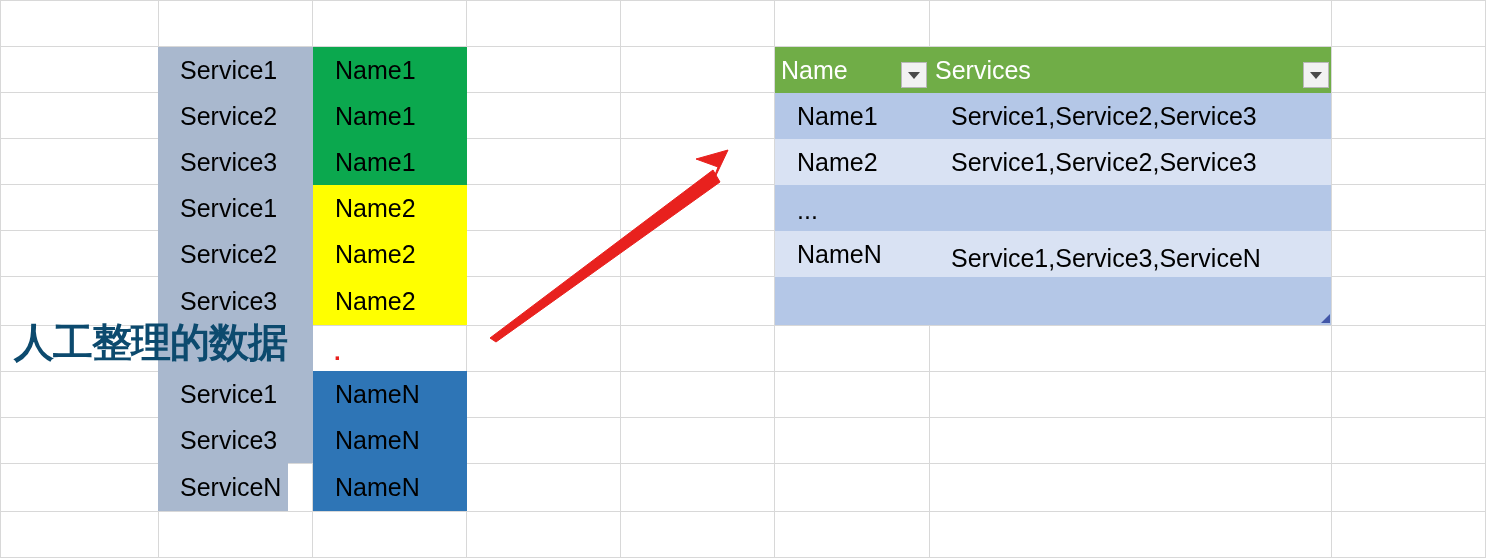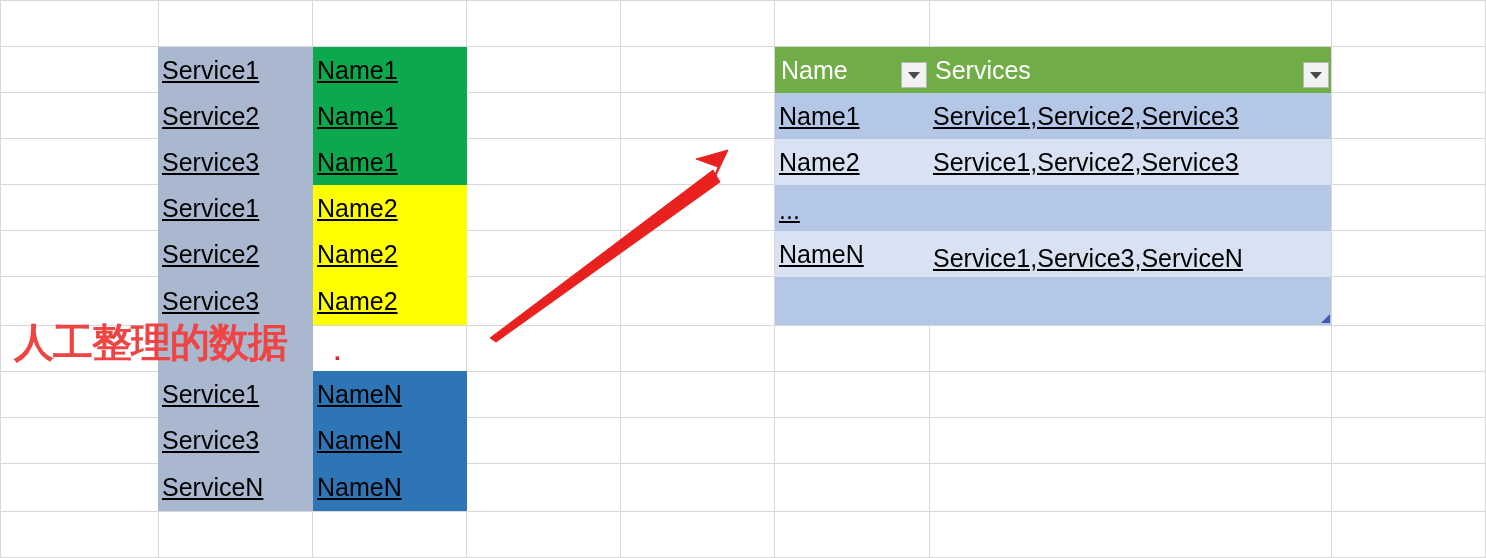--- a/index.html
+++ b/index.html
@@ -47,21 +47,21 @@
     position: absolute;
     box-sizing: border-box;
     display: flex;
     align-items: center;
     font-size: 25px;
     color: #000000;
     line-height: 1;
     white-space: nowrap;
     overflow: hidden;
   }
-  .cell.pad { padding-left: 4px; text-decoration: underline; }
+  .cell.pad { padding-left: 22px; }
 
   
   .fill-gray   { background: #a9b8ce; }
   .fill-green  { background: #0ba84e; }
   .fill-yellow { background: #ffff00; }
   .fill-blue   { background: #2e75b6; }
 
   
   .tbl-header {
     position: absolute;
@@ -99,21 +99,21 @@
   .resize-handle {
     position: absolute;
     width: 0; height: 0;
     border-left: 9px solid transparent;
     border-bottom: 9px solid #4257a8;
   }
 
   
   .annot {
     position: absolute;
-    color: #ef4444;
+    color: #0c4a6e;
     font-weight: bold;
     white-space: nowrap;
     line-height: 1;
   }
   .annot-left  { font-size: 40px; letter-spacing: -1px; }
   .annot-right { font-size: 40px; letter-spacing: 0px; }
   .annot-dot   { font-size: 24px; color: #e8211e; font-weight: bold; }
 
   .arrow-svg {
     position: absolute;
@@ -158,21 +158,21 @@
   <div class="cell pad fill-gray" style="left:158px; top:93px; width:155px; height:46px;">Service2</div>
   <div class="cell pad fill-gray" style="left:158px; top:139px; width:155px; height:46px;">Service3</div>
   <div class="cell pad fill-gray" style="left:158px; top:185px; width:155px; height:46px;">Service1</div>
   <div class="cell pad fill-gray" style="left:158px; top:231px; width:155px; height:46px;">Service2</div>
   <div class="cell pad fill-gray" style="left:158px; top:277px; width:155px; height:48px;">Service3</div>
 
   <div class="cell fill-gray" style="left:158px; top:325px; width:155px; height:46px;"></div>
 
   <div class="cell pad fill-gray" style="left:158px; top:371px; width:155px; height:46px;">Service1</div>
   <div class="cell pad fill-gray" style="left:158px; top:417px; width:155px; height:46px;">Service3</div>
-  <div class="cell pad fill-gray" style="left:158px; top:463px; width:155px; height:48px;">ServiceN</div>
+  <div class="cell pad fill-gray" style="left:158px; top:463px; width:130px; height:48px;">ServiceN</div>
 
   <div class="cell pad fill-green" style="left:313px; top:47px; width:154px; height:46px;">Name1</div>
   <div class="cell pad fill-green" style="left:313px; top:93px; width:154px; height:46px;">Name1</div>
   <div class="cell pad fill-green" style="left:313px; top:139px; width:154px; height:46px;">Name1</div>
 
   <div class="cell pad fill-yellow" style="left:313px; top:185px; width:154px; height:46px;">Name2</div>
   <div class="cell pad fill-yellow" style="left:313px; top:231px; width:154px; height:46px;">Name2</div>
   <div class="cell pad fill-yellow" style="left:313px; top:277px; width:154px; height:48px;">Name2</div>
 
   <div class="cell pad fill-blue" style="left:313px; top:371px; width:154px; height:46px;">NameN</div>

